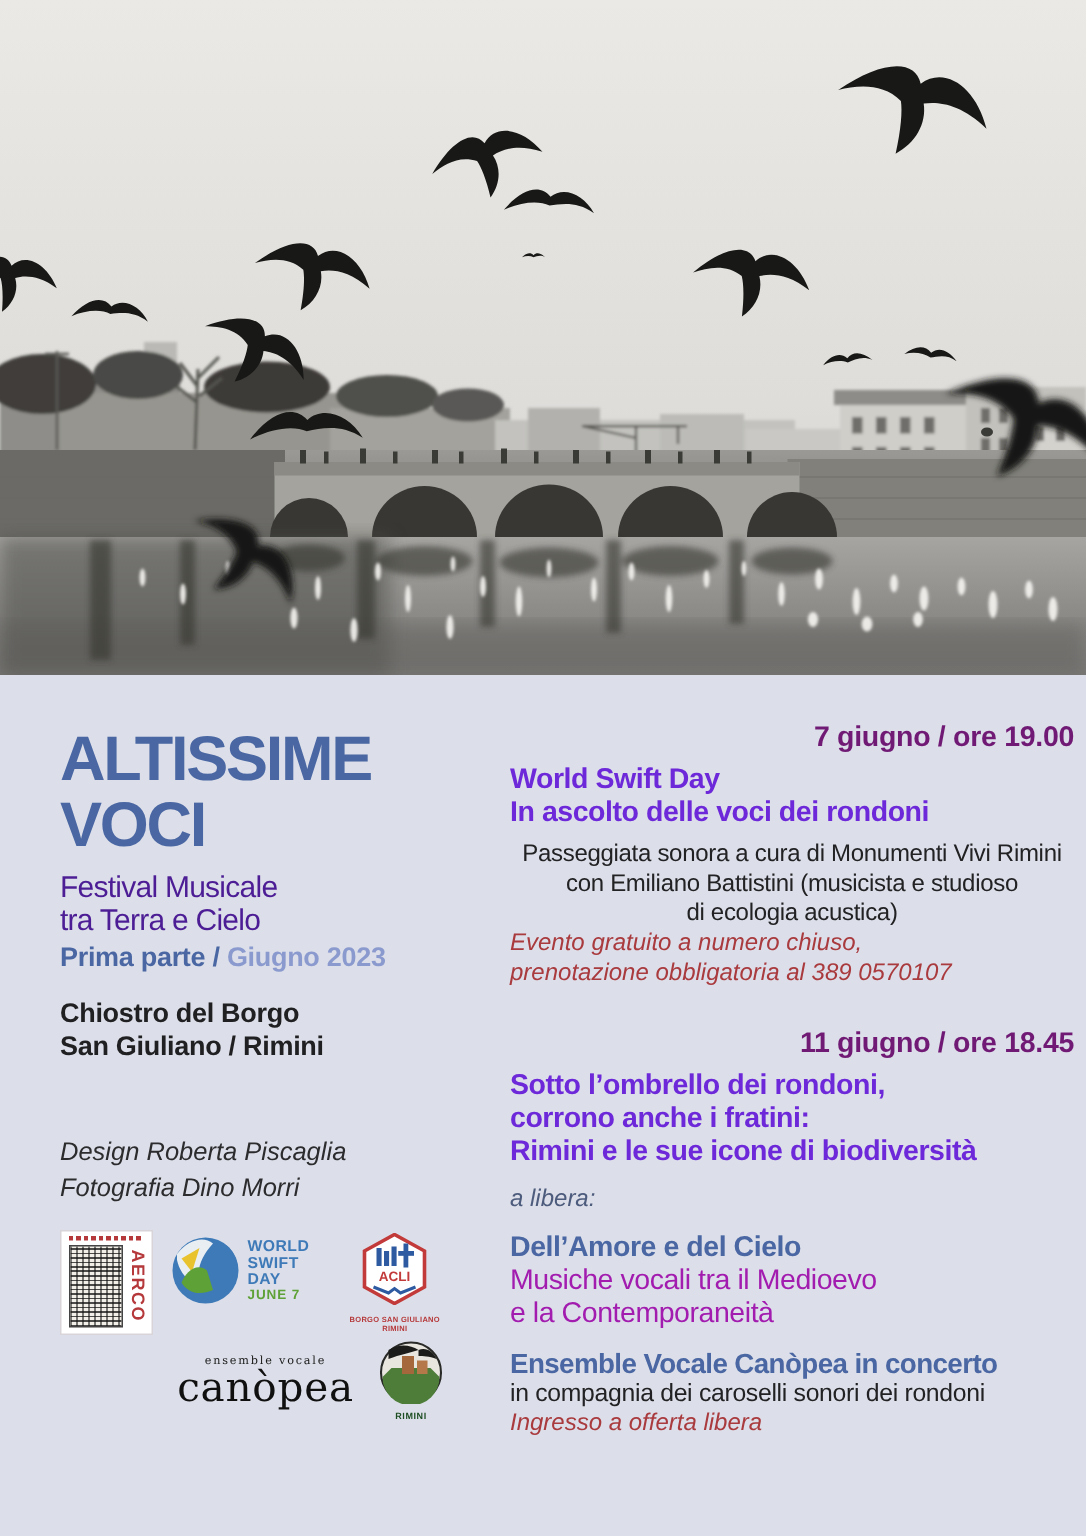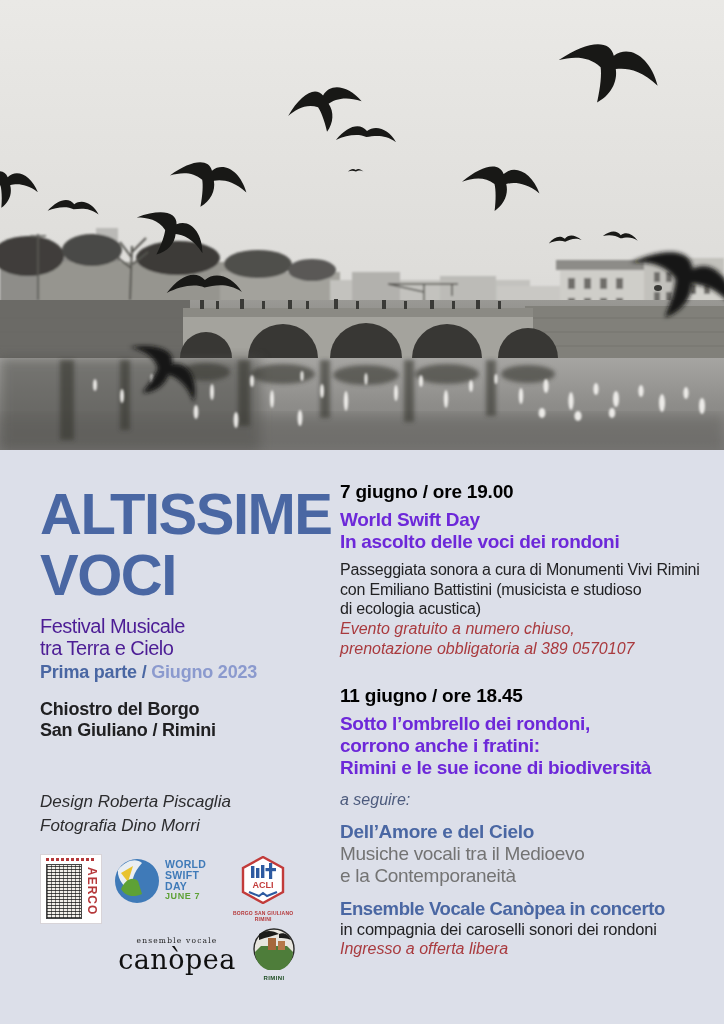--- a/index.html
+++ b/index.html
@@ -10,21 +10,21 @@
     color:#1d1d1f;
     overflow:hidden;
   }
   .poster{position:relative;width:724px;height:1024px;}
   .photo{position:absolute;top:0;left:0;width:724px;height:450px;overflow:hidden;}
   .content{position:absolute;top:450px;left:0;width:724px;height:574px;display:flex;}
   .left-col{width:268px;margin-left:40px;flex:none;}
   .right-col{width:376px;margin-left:32px;flex:none;padding-top:31px;}
 
   
-  .title{margin-top:34px;font-size:58px;font-weight:700;line-height:1.05;
+  .title{margin-top:34px;font-size:42px;font-weight:700;line-height:1.05;
          letter-spacing:-1.5px;color:#4a67a3;white-space:pre-line;}
   .subtitle{margin-top:9px;font-size:20px;line-height:1.1;letter-spacing:-0.5px;
             color:#4c1d95;white-space:pre-line;}
   .ideation{margin-top:15px;font-size:18px;font-weight:700;letter-spacing:-0.2px;color:#202022;}
   .edition{margin-top:3px;font-size:18px;font-weight:700;letter-spacing:-0.2px;}
   .edition .part{color:#4a67a3;}
   .edition .date{color:#8b9ace;}
   .venue{margin-top:16px;font-size:18px;font-weight:700;line-height:1.2;
          letter-spacing:-0.2px;color:#202022;white-space:pre-line;}
   .credits{margin-top:48px;font-size:17px;line-height:1.4;color:#2c2c2e;white-space:pre-line;font-style:italic;}
@@ -59,31 +59,31 @@
   .canopea{margin-left:78px;width:118px;text-align:center;flex:none;}
   .canopea .overline{font-size:7.5px;letter-spacing:1.2px;color:#1a1a1a;
                      font-family:"DejaVu Serif", serif;}
   .canopea .name{font-size:27px;color:#101010;font-family:"DejaVu Serif", serif;
                  line-height:1;margin-top:1px;letter-spacing:0.5px;}
 
   .rimini{margin-left:14px;width:48px;text-align:center;flex:none;}
   .rimini-caption{margin-top:1px;font-size:6px;font-weight:700;color:#1d4d22;letter-spacing:0.4px;}
 
   
-  .ev-datetime{font-size:19px;font-weight:700;letter-spacing:-0.2px;color:#000000;}
+  .ev-datetime{font-size:19px;font-weight:700;letter-spacing:-0.2px;color:#701a75;text-align:right;}
   .ev-title{margin-top:6px;font-size:19px;font-weight:700;line-height:1.16;
             letter-spacing:-0.3px;color:#6d28d9;white-space:pre-line;}
   .ev-body{margin-top:7px;font-size:16px;line-height:1.22;letter-spacing:-0.2px;
-           color:#222224;white-space:pre-line;}
+           color:#222224;white-space:pre-line;text-align:center;}
   .ev-note{font-size:16px;font-style:italic;line-height:1.25;
            color:#a93a3e;white-space:pre-line;}
   .event2{margin-top:26px;}
   .followup{margin-top:12px;font-size:16px;font-style:italic;color:#4d5b7d;}
   .concert-title{margin-top:12px;font-size:19px;font-weight:700;letter-spacing:-0.3px;color:#4a67a3;}
-  .concert-subtitle{font-size:19px;line-height:1.16;letter-spacing:-0.3px;color:#737373;white-space:pre-line;}
+  .concert-subtitle{font-size:19px;line-height:1.16;letter-spacing:-0.3px;color:#a21caf;white-space:pre-line;}
   .ensemble-title{margin-top:11px;font-size:18.5px;font-weight:700;letter-spacing:-0.4px;color:#4a67a3;}
   .ensemble-subtitle{font-size:16.5px;letter-spacing:-0.2px;color:#222224;}
 </style>
 </head>
 <body>
 
 <div class="poster">
 
   <div class="photo">
     <svg width="724" height="450" viewBox="0 0 724 450" xmlns="http://www.w3.org/2000/svg">
@@ -366,21 +366,21 @@
 di ecologia acustica)</div>
         <div class="ev-note">Evento gratuito a numero chiuso,
 prenotazione obbligatoria al 389 0570107</div>
       </div>
 
       <div class="event2">
         <div class="ev-datetime">11 giugno / ore 18.45</div>
         <div class="ev-title">Sotto l’ombrello dei rondoni,
 corrono anche i fratini:
 Rimini e le sue icone di biodiversità</div>
-        <div class="followup">a seguire:</div>
+        <div class="followup">a libera:</div>
         <div class="concert-title">Dell’Amore e del Cielo</div>
         <div class="concert-subtitle">Musiche vocali tra il Medioevo
 e la Contemporaneità</div>
         <div class="ensemble-title">Ensemble Vocale Canòpea in concerto</div>
         <div class="ensemble-subtitle">in compagnia dei caroselli sonori dei rondoni</div>
         <div class="ev-note">Ingresso a offerta libera</div>
       </div>
 
     </div>
   </div>

